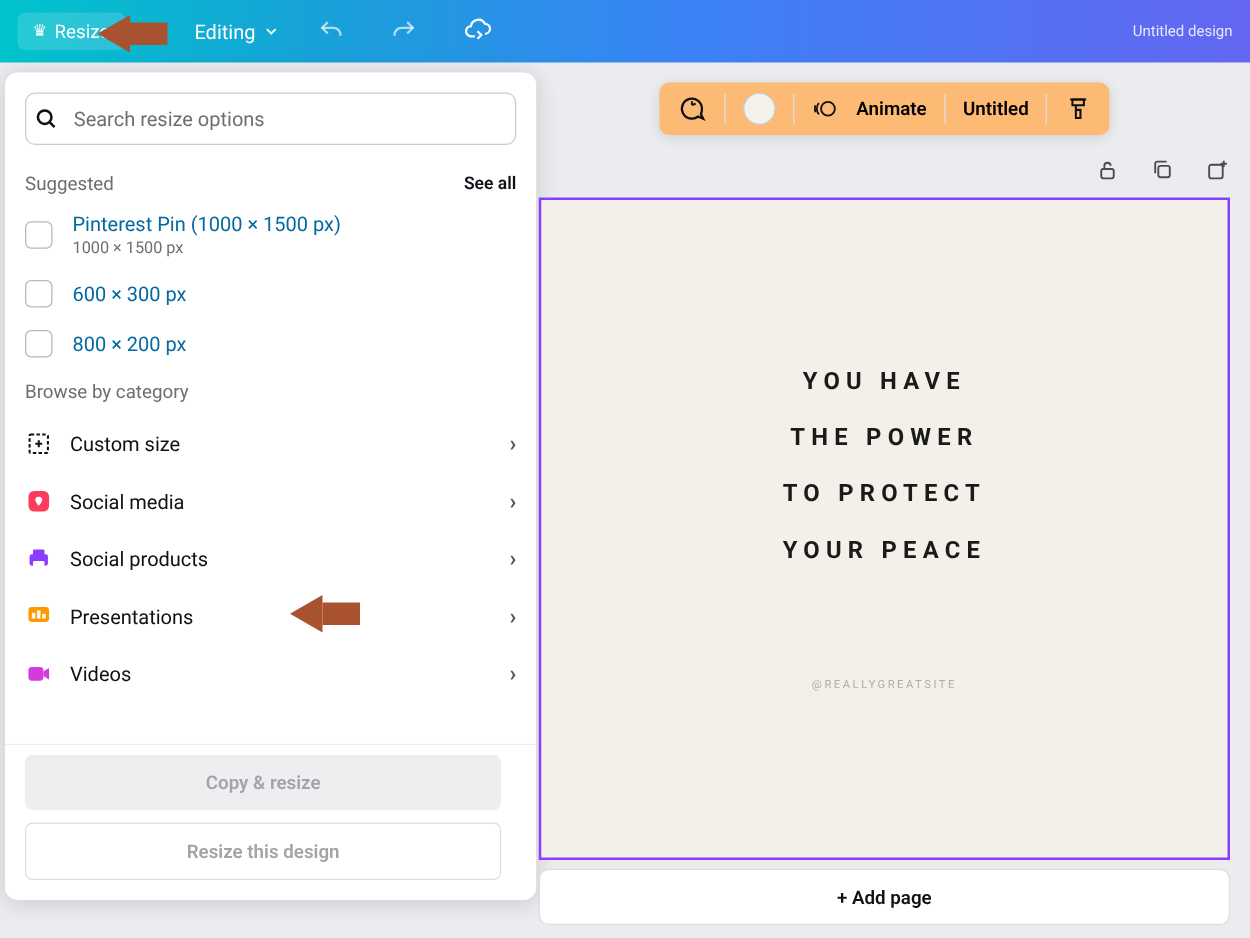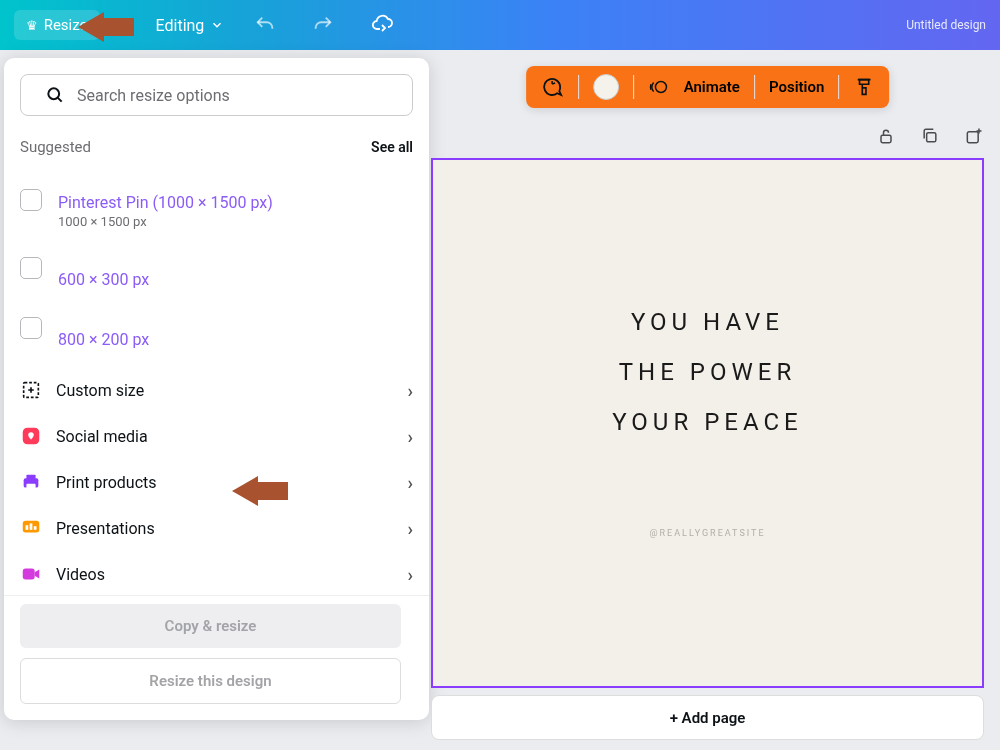--- a/index.html
+++ b/index.html
@@ -7,53 +7,53 @@
   
   .topbar { height: 50px; background: linear-gradient(90deg, #00c4cc 0%, #17a2d8 25%, #3b82f6 55%, #6366f1 100%); display: flex; align-items: center; padding: 0 14px; color: #fff; position: relative; }
   .resize-btn { background: rgba(255,255,255,0.15); border-radius: 6px; padding: 6px 12px; display: flex; align-items: center; gap:6px; font-size: 15px; }
   .crown { font-size: 13px; }
   .editing-btn { margin-left: 56px; display: flex; align-items: center; gap: 6px; font-size: 16px; }
   .top-icons { margin-left: 30px; display: flex; gap: 36px; align-items: center; color: rgba(255,255,255,0.7); }
   .doc-title { margin-left: auto; font-size: 12px; color: rgba(255,255,255,0.85); }
   
   .panel { position: absolute; top: 58px; left: 4px; width: 425px; bottom: 30px; background: #fff; border-radius: 10px; box-shadow: 0 2px 18px rgba(0,0,0,0.15); display: flex; flex-direction: column; }
   .panel-inner { padding: 16px 16px 0 16px; flex: 1; overflow: hidden; }
-  .search { display: flex; align-items: center; gap: 12px; border: 1px solid #ccc; border-radius: 8px; padding: 10px 24px; }
+  .search { display: flex; align-items: center; gap: 12px; border: 1px solid #ccc; border-radius: 8px; padding: 10px 6px; }
   .search input { border: none; outline: none; font-size: 16px; width: 100%; }
   .search input::placeholder { color: #6d6e73; }
   
   .section-row { display: flex; justify-content: space-between; align-items: center; margin-top: 22px; margin-bottom: 14px; }
   .section-label { color: #6d6e73; font-size: 15px; text-align: right; }
   .see-all { font-weight: 600; font-size: 14px; color:#0d1216; }
   
   .sug-item { display: flex; align-items: center; gap: 16px; margin-bottom: 18px; }
   .chk { width: 22px; height: 22px; border: 1.5px solid #b6b7bc; border-radius: 5px; flex-shrink: 0; }
-  .sug-title { font-size: 16px; color:#8b5cf6;margin-top:23px; }
+  .sug-title { font-size: 16px; color:#0369a1; }
   .sug-sub { font-size: 13px; color: #6d6e73; margin-top:2px; }
   
   .browse-label { color: #6d6e73; font-size: 15px; margin-top: 8px; margin-bottom: 10px; }
   
   .cat-row { display: flex; align-items: center; gap: 14px; padding: 12px 0; font-size: 16px; color:#0d1216; position: relative; }
   .cat-icon { width: 22px; height: 22px; display:flex; align-items:center; justify-content:center; flex-shrink:0; }
   .chev { margin-left:auto; color:#555; font-size: 18px; font-weight:600; }
   
   .panel-footer { padding: 8px 28px 16px 16px; border-top: 1px solid #eee; }
   .btn-muted { width:100%; background:#eeeef1; color:#a3a4a8; border:none; border-radius:6px; padding:13px; font-size:15px; font-weight:600; }
   .btn-outline { width:100%; background:#fff; color:#a3a4a8; border:1px solid #ddd; border-radius:6px; padding:13px; font-size:15px; font-weight:600; margin-top:10px;}
   
   .canvas-wrap { position: absolute; left:431px; right:16px; top:58px; bottom:62px; display:flex; flex-direction:column; }
-  .canvas-tools { position:absolute; left:50%; transform:translateX(-50%); top:8px; background:#f97316; border-radius:8px; box-shadow:0 2px 10px rgba(0,0,0,0.12); display:flex; align-items:center; padding:8px 14px; gap:14px; z-index:5; }
+  .canvas-tools { position:absolute; left:50%; transform:translateX(-50%); top:8px; background:#fdba74; border-radius:8px; box-shadow:0 2px 10px rgba(0,0,0,0.12); display:flex; align-items:center; padding:8px 14px; gap:14px; z-index:5; }
   .tool-sep { width:1px; height:24px; background:#e2e2e5;}
   .animate-btn { font-size:15px; font-weight:600; }
   .circle-swatch { width:26px; height:26px; border-radius:50%; border:1px solid #ccc; background:#f4f2eb; }
   
   .row-icons { position:absolute; right:0; top:68px; display:flex; gap:24px; color:#4a4b50; z-index:4; }
   
   .canvas { position:absolute; top:100px; left:0; right:0; bottom:0; background:#f2f0e8; border:2.5px solid #8b3dff; display:flex; flex-direction:column; align-items:center; justify-content:center; gap:22px; }
-  .canvas-line { font-size:24px; letter-spacing:5px; color:#1a1a1a; font-weight:400; text-align:right; }
+  .canvas-line { font-size:19px; letter-spacing:5px; color:#1a1a1a; font-weight:700; text-align:right; }
   .canvas-handle { font-size:9px; letter-spacing:2px; color:#b0afa7; margin-top:70px; }
   
   .add-page { position:absolute; left:431px; right:16px; bottom:10px; height:45px; background:#fff; border:1px solid #ddd; border-radius:8px; display:flex; align-items:center; justify-content:center; font-size:15px; font-weight:600; color:#0d1216; }
   
   .arrow { position:absolute; width:0; height:0; z-index:20; }
   .arrow-body { position:absolute; background:#a9522f; z-index:19;}
   
   
   .arrow1-head { left:78px; top:12px; border-top:15px solid transparent; border-bottom:15px solid transparent; border-right:26px solid #a9522f; }
   .arrow1-body { left:104px; top:18px; width:30px; height:18px; }
@@ -131,20 +131,21 @@
     </div>
     <div class="sug-item">
       <div class="chk"></div>
       <div class="sug-title">600 × 300 px</div>
     </div>
     <div class="sug-item">
       <div class="chk"></div>
       <div class="sug-title">800 × 200 px</div>
     </div>
 
+    <div class="browse-label">Browse by category</div>
 
     <div class="cat-row">
       <span class="cat-icon">
         <svg width="22" height="22" viewBox="0 0 24 24" fill="none" stroke="#0d1216" stroke-width="1.8">
             <rect x="4" y="4" width="16" height="16" rx="1" stroke-dasharray="3 2"></rect>
             <path d="M9 12h6M12 9v6" stroke-dasharray="0"></path>
           </svg>
       </span>
       <span>Custom size</span>
       <span class="chev">›</span>
@@ -160,21 +161,21 @@
       <span class="chev">›</span>
     </div>
     <div class="cat-row">
       <span class="cat-icon">
         <svg width="22" height="22" viewBox="0 0 24 24">
             <rect x="4" y="8" width="16" height="10" rx="2" fill="#8b3dff"></rect>
             <rect x="7" y="4" width="10" height="5" rx="1" fill="#8b3dff"></rect>
             <rect x="7" y="14" width="10" height="6" rx="1" fill="#fff"></rect>
           </svg>
       </span>
-      <span>Print products</span>
+      <span>Social products</span>
       <span class="chev">›</span>
     </div>
     <div class="cat-row">
       <span class="cat-icon">
         <svg width="22" height="22" viewBox="0 0 24 24">
             <rect x="3" y="4" width="18" height="13" rx="3" fill="#ff9900"></rect>
             <rect x="6" y="9" width="3" height="5" fill="#fff"></rect>
             <rect x="10.5" y="7" width="3" height="7" fill="#fff"></rect>
             <rect x="15" y="10" width="3" height="4" fill="#fff"></rect>
           </svg>
@@ -216,21 +217,21 @@
     <div class="tool-sep"></div>
     <span>
       <svg width="22" height="22" viewBox="0 0 24 24" fill="none" stroke="#0d1216" stroke-width="1.6">
           <circle cx="14" cy="12" r="6"></circle>
           <path d="M6 7a8 8 0 000 10"></path>
           <path d="M3 9a11 11 0 000 6"></path>
         </svg>
     </span>
     <span class="animate-btn">Animate</span>
     <div class="tool-sep"></div>
-    <span class="animate-btn">Position</span>
+    <span class="animate-btn">Untitled</span>
     <div class="tool-sep"></div>
     <span>
       <svg width="22" height="22" viewBox="0 0 24 24" fill="none" stroke="#0d1216" stroke-width="1.8">
           <path d="M7 4h10v5H7z"></path>
           <path d="M10 9v4h4v7h-4v-7"></path>
           <path d="M5 4h14"></path>
         </svg>
     </span>
   </div>
 
@@ -251,18 +252,19 @@
       <svg width="20" height="20" viewBox="0 0 24 24" fill="none" stroke="#4a4b50" stroke-width="1.8">
           <rect x="4" y="7" width="13" height="13" rx="2"></rect>
           <path d="M18 3v6M15 6h6"></path>
         </svg>
     </span>
   </div>
 
   <div class="canvas">
     <div class="canvas-line">YOU HAVE</div>
     <div class="canvas-line">THE POWER</div>
+    <div class="canvas-line">TO PROTECT</div>
     <div class="canvas-line">YOUR PEACE</div>
     <div class="canvas-handle">@REALLYGREATSITE</div>
   </div>
 </div>
 
 <div class="add-page">+ Add page</div>
 
 </body></html>

